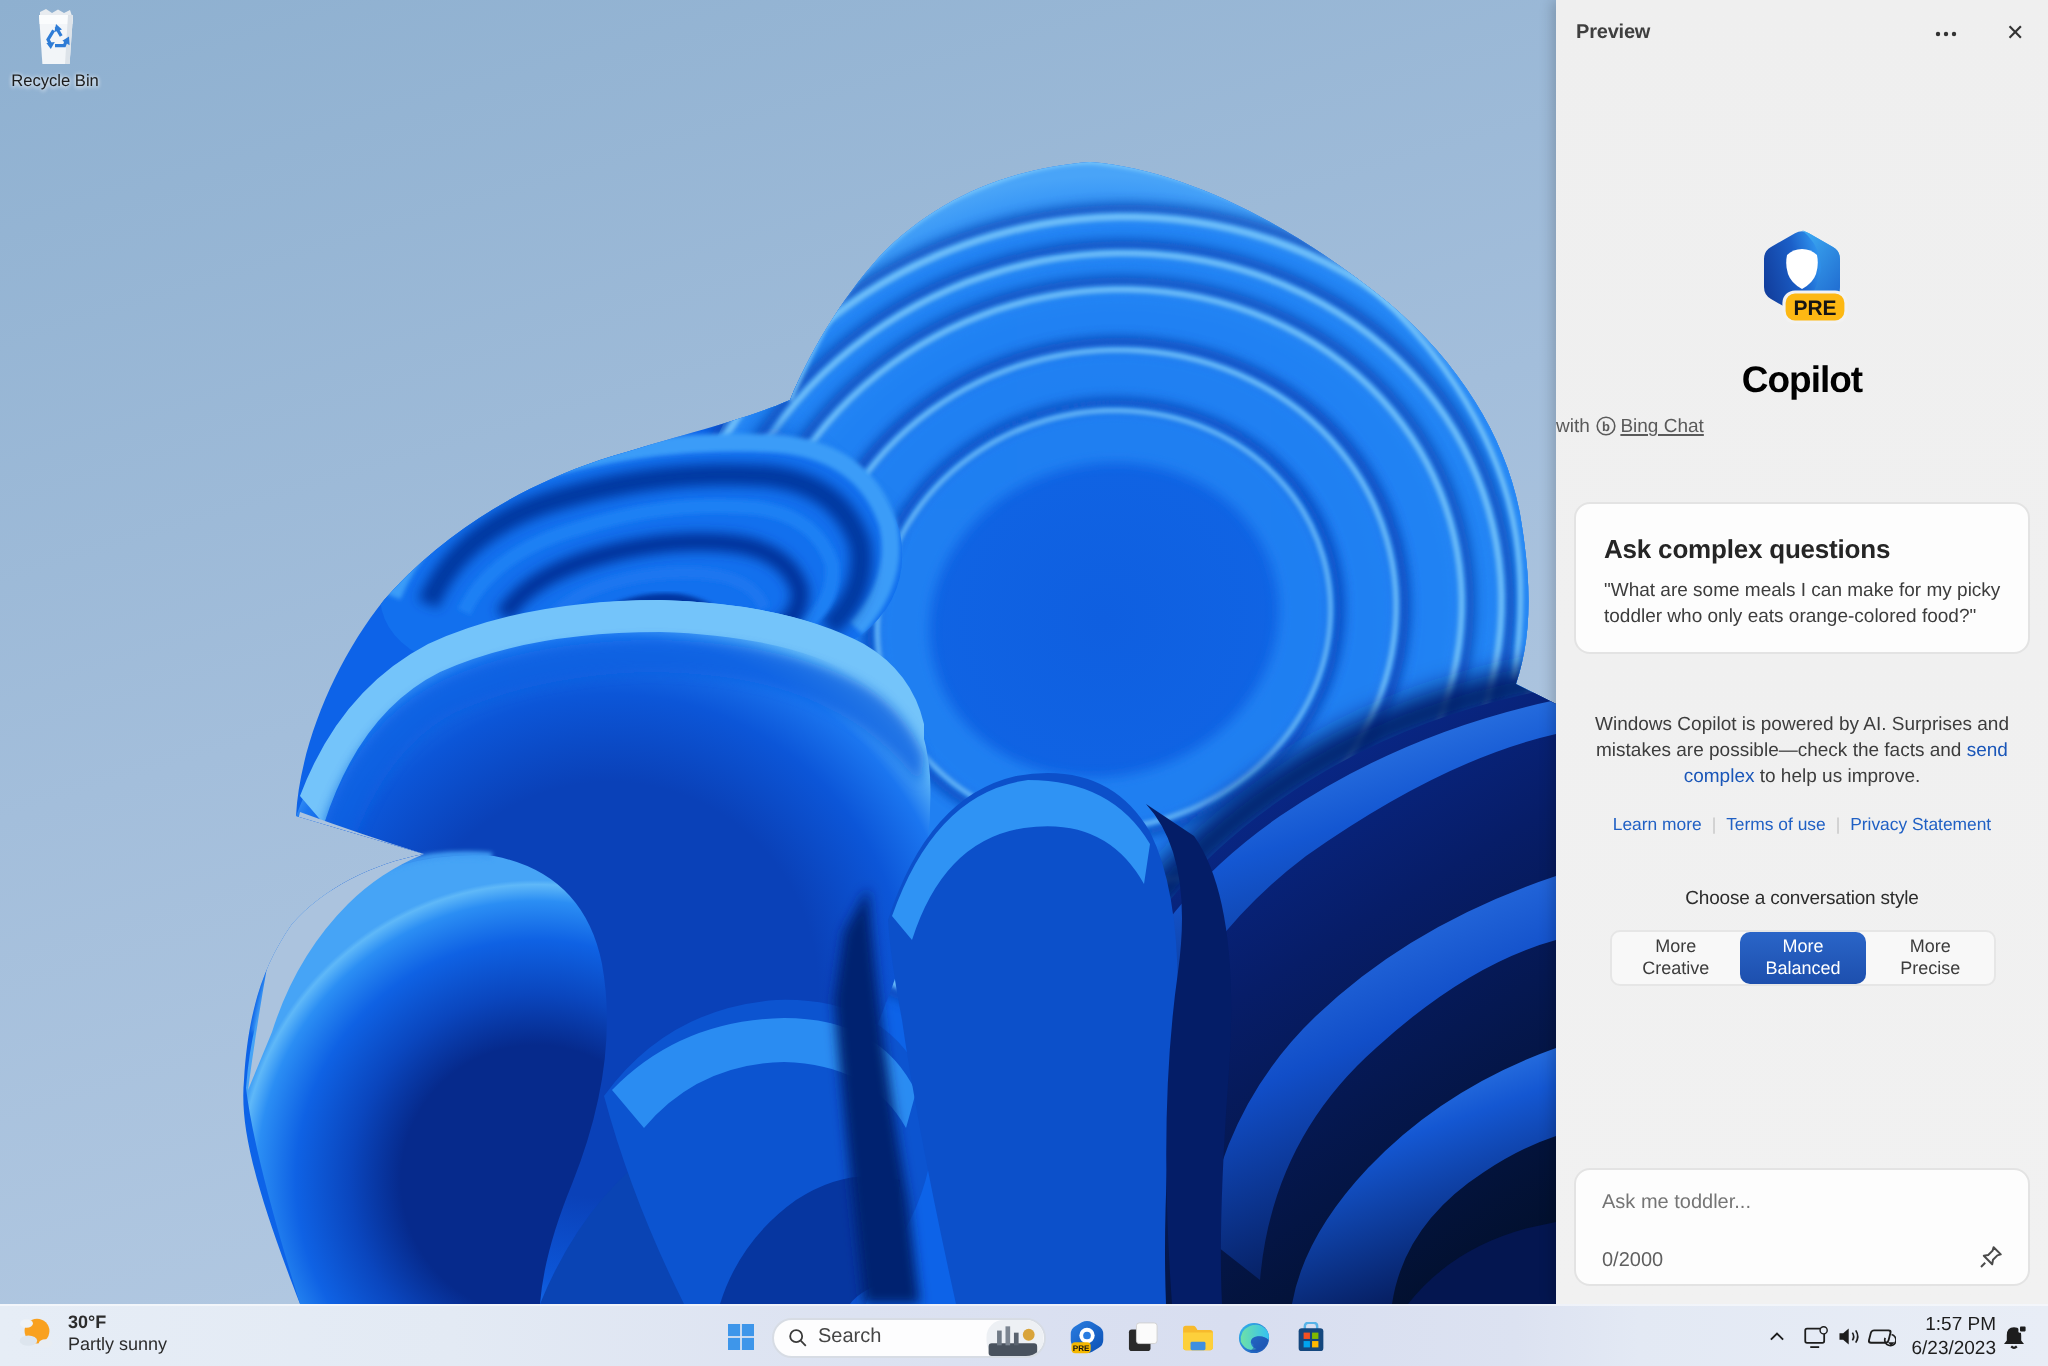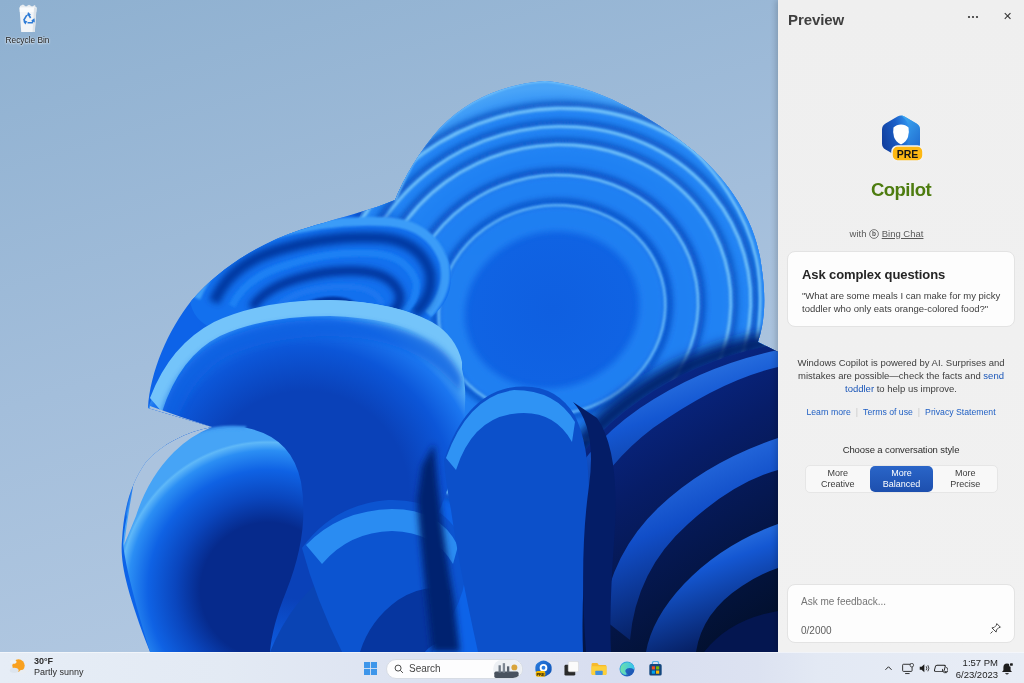--- a/index.html
+++ b/index.html
@@ -1,25 +1,25 @@
 <!DOCTYPE html>
 <html><head>
 <meta charset="utf-8">
 <style>
 * { margin:0; padding:0; box-sizing:border-box; }
 html,body { width:1024px; height:683px; overflow:hidden; font-family:"Liberation Sans", sans-serif; }
 #stage { position:relative; width:1024px; height:683px; background:#a9c2dc; }
 #wall { position:absolute; left:0; top:0; }
 
 #panel { position:absolute; left:778px; top:0; width:246px; height:652px; background:linear-gradient(180deg,#efefef,#f1f1f1); box-shadow:-2px 0 6px rgba(0,0,0,0.18); }
-.ph-title { position:absolute; left:10px; top:11px; font-size:15px; font-weight:bold; color:#3f3f3f; letter-spacing:-0.1px; }
+.ph-title { position:absolute; left:10px; top:11px; font-size:10px; font-weight:bold; color:#3f3f3f; letter-spacing:-0.1px; }
 .ph-x { position:absolute; left:225px; top:10px; font-size:11px; color:#333; }
 .logo-wrap { position:absolute; left:881px; top:114px; width:44px; height:50px; }
-.cop-name { position:absolute; left:778px; top:179px; width:246px; text-align:center; font-size:18.5px; font-weight:bold; color:#4d7c0f; letter-spacing:-0.5px; }
-.cop-sub { position:absolute; left:778px; top:208px; width:217px; text-align:center; font-size:9.5px; color:#5a5a5a;margin-top:20px; }
+.cop-name { position:absolute; left:778px; top:179px; width:246px; text-align:center; font-size:18.5px; font-weight:bold; color:#000000; letter-spacing:-0.5px; }
+.cop-sub { position:absolute; left:778px; top:208px; width:217px; text-align:left; font-size:9.5px; color:#5a5a5a; }
 .card { position:absolute; left:787px; top:251px; width:228px; height:76px; background:#fdfdfd; border:1px solid #e3e3e3; border-radius:8px; }
 .card-title { position:absolute; left:14px; top:15px; font-size:13px; font-weight:bold; color:#252525; letter-spacing:-0.1px; }
 .card-body { position:absolute; left:14px; top:37px; width:205px; font-size:9.5px; line-height:13.2px; color:#3d3d3d; }
 .disc { position:absolute; left:790px; top:356px; width:222px; text-align:center; font-size:9.5px; line-height:13px; color:#3d3d3d; }
 .disc a { color:#1a56b8; text-decoration:none; }
 .links { position:absolute; left:778px; top:407px; width:246px; text-align:center; font-size:8.7px; color:#2060c4; }
 .links .sep { color:#c9c9c9; padding:0 5px; }
 .choose { position:absolute; left:778px; top:444px; width:246px; text-align:center; font-size:9.5px; color:#2c2c2c; letter-spacing:-0.1px; }
 .segs { position:absolute; left:805px; top:465px; width:193px; height:28px; background:#f8f8f8; border:1px solid #e6e6e6; border-radius:5px; display:flex; }
 .seg { flex:1; display:flex; flex-direction:column; justify-content:center; text-align:center; font-size:9px; line-height:11px; color:#3c3c3c; }
@@ -249,30 +249,30 @@
         <rect x="11" y="32" width="31" height="15" rx="5.5" fill="#fdb813" stroke="#f2f2f2" stroke-width="1.6"></rect>
         <text x="26.5" y="43.6" text-anchor="middle" font-family="Liberation Sans" font-size="10.5" font-weight="bold" fill="#151515">PRE</text>
       </g>
     </svg>
   </div>
   <div class="cop-name">Copilot</div>
   <div class="cop-sub"><span style="vertical-align:1px;">with</span> <svg width="10" height="10" viewBox="0 0 10 10" style="vertical-align:-1px;">
       <circle cx="5" cy="5" r="4.4" fill="none" stroke="#5a5a5a" stroke-width="0.8"></circle>
       <text x="5" y="7.3" text-anchor="middle" font-family="Liberation Sans" font-size="6.5" font-weight="bold" fill="#5a5a5a">b</text>
     </svg> <span style="vertical-align:1px;text-decoration:underline;">Bing Chat</span></div>
-  <div class="disc">Windows Copilot is powered by AI. Surprises and<br>mistakes are possible—check the facts and <a>send</a><br><a>toddler</a> to help us improve.</div>
+  <div class="disc">Windows Copilot is powered by AI. Surprises and<br>mistakes are possible—check the facts and <a>send</a><br><a>complex</a> to help us improve.</div>
   <div class="links"><span>Learn more</span><span class="sep">|</span><span>Terms of use</span><span class="sep">|</span><span>Privacy Statement</span></div>
   <div class="choose">Choose a conversation style</div>
   <div class="segs">
     <div class="seg">More<br>Creative</div>
     <div class="seg mid">More<br>Balanced</div>
     <div class="seg">More<br>Precise</div>
   </div>
   <div class="inbox">
-    <div class="hint">Ask me feedback...</div>
+    <div class="hint">Ask me toddler...</div>
     <div class="count">0/2000</div>
     <svg class="pin" width="13" height="13" viewBox="0 0 13 13">
       <path d="M7.8 1.6 L11.4 5.2 L9.7 5.7 L7.5 7.9 L7.1 10.1 L2.9 5.9 L5.1 5.5 L7.3 3.3 Z" fill="none" stroke="#4a4a4a" stroke-width="1" stroke-linejoin="round"></path>
       <line x1="3.6" y1="9.4" x2="1.5" y2="11.5" stroke="#4a4a4a" stroke-width="1"></line>
     </svg>
   </div>
 
   <div id="taskbar">
     <div class="weather">
       <svg width="21" height="21" viewBox="0 0 22 22">

